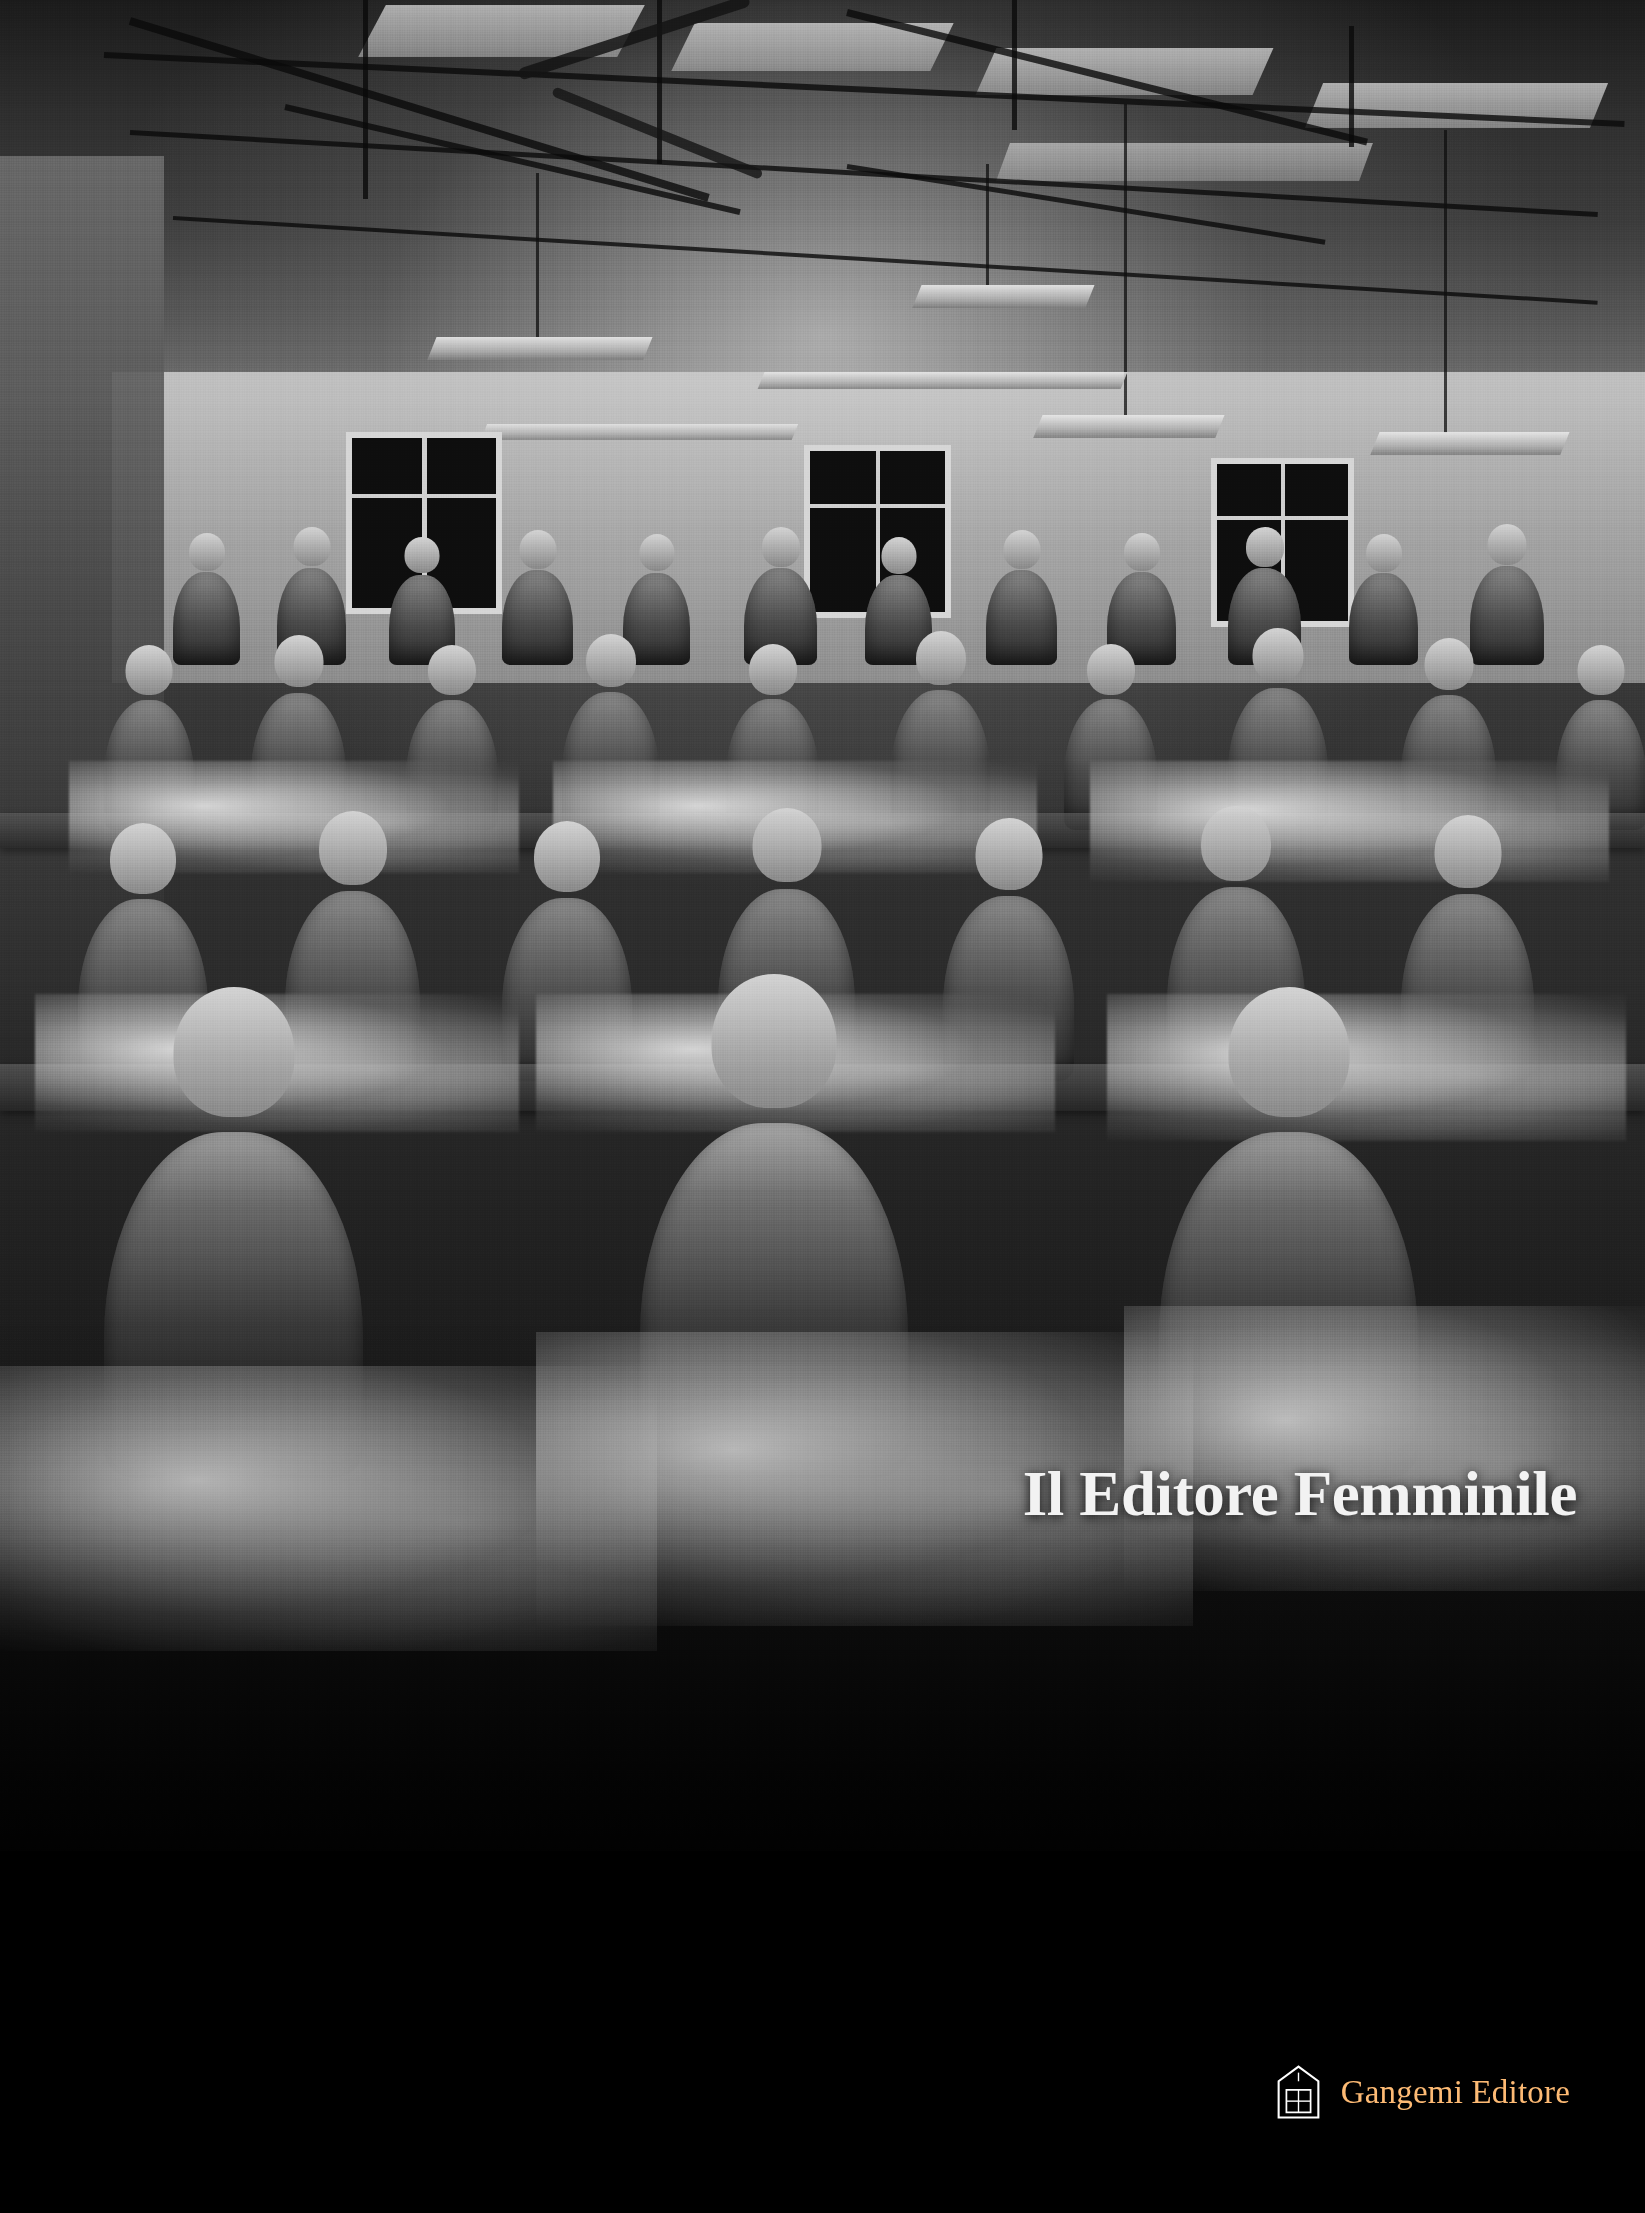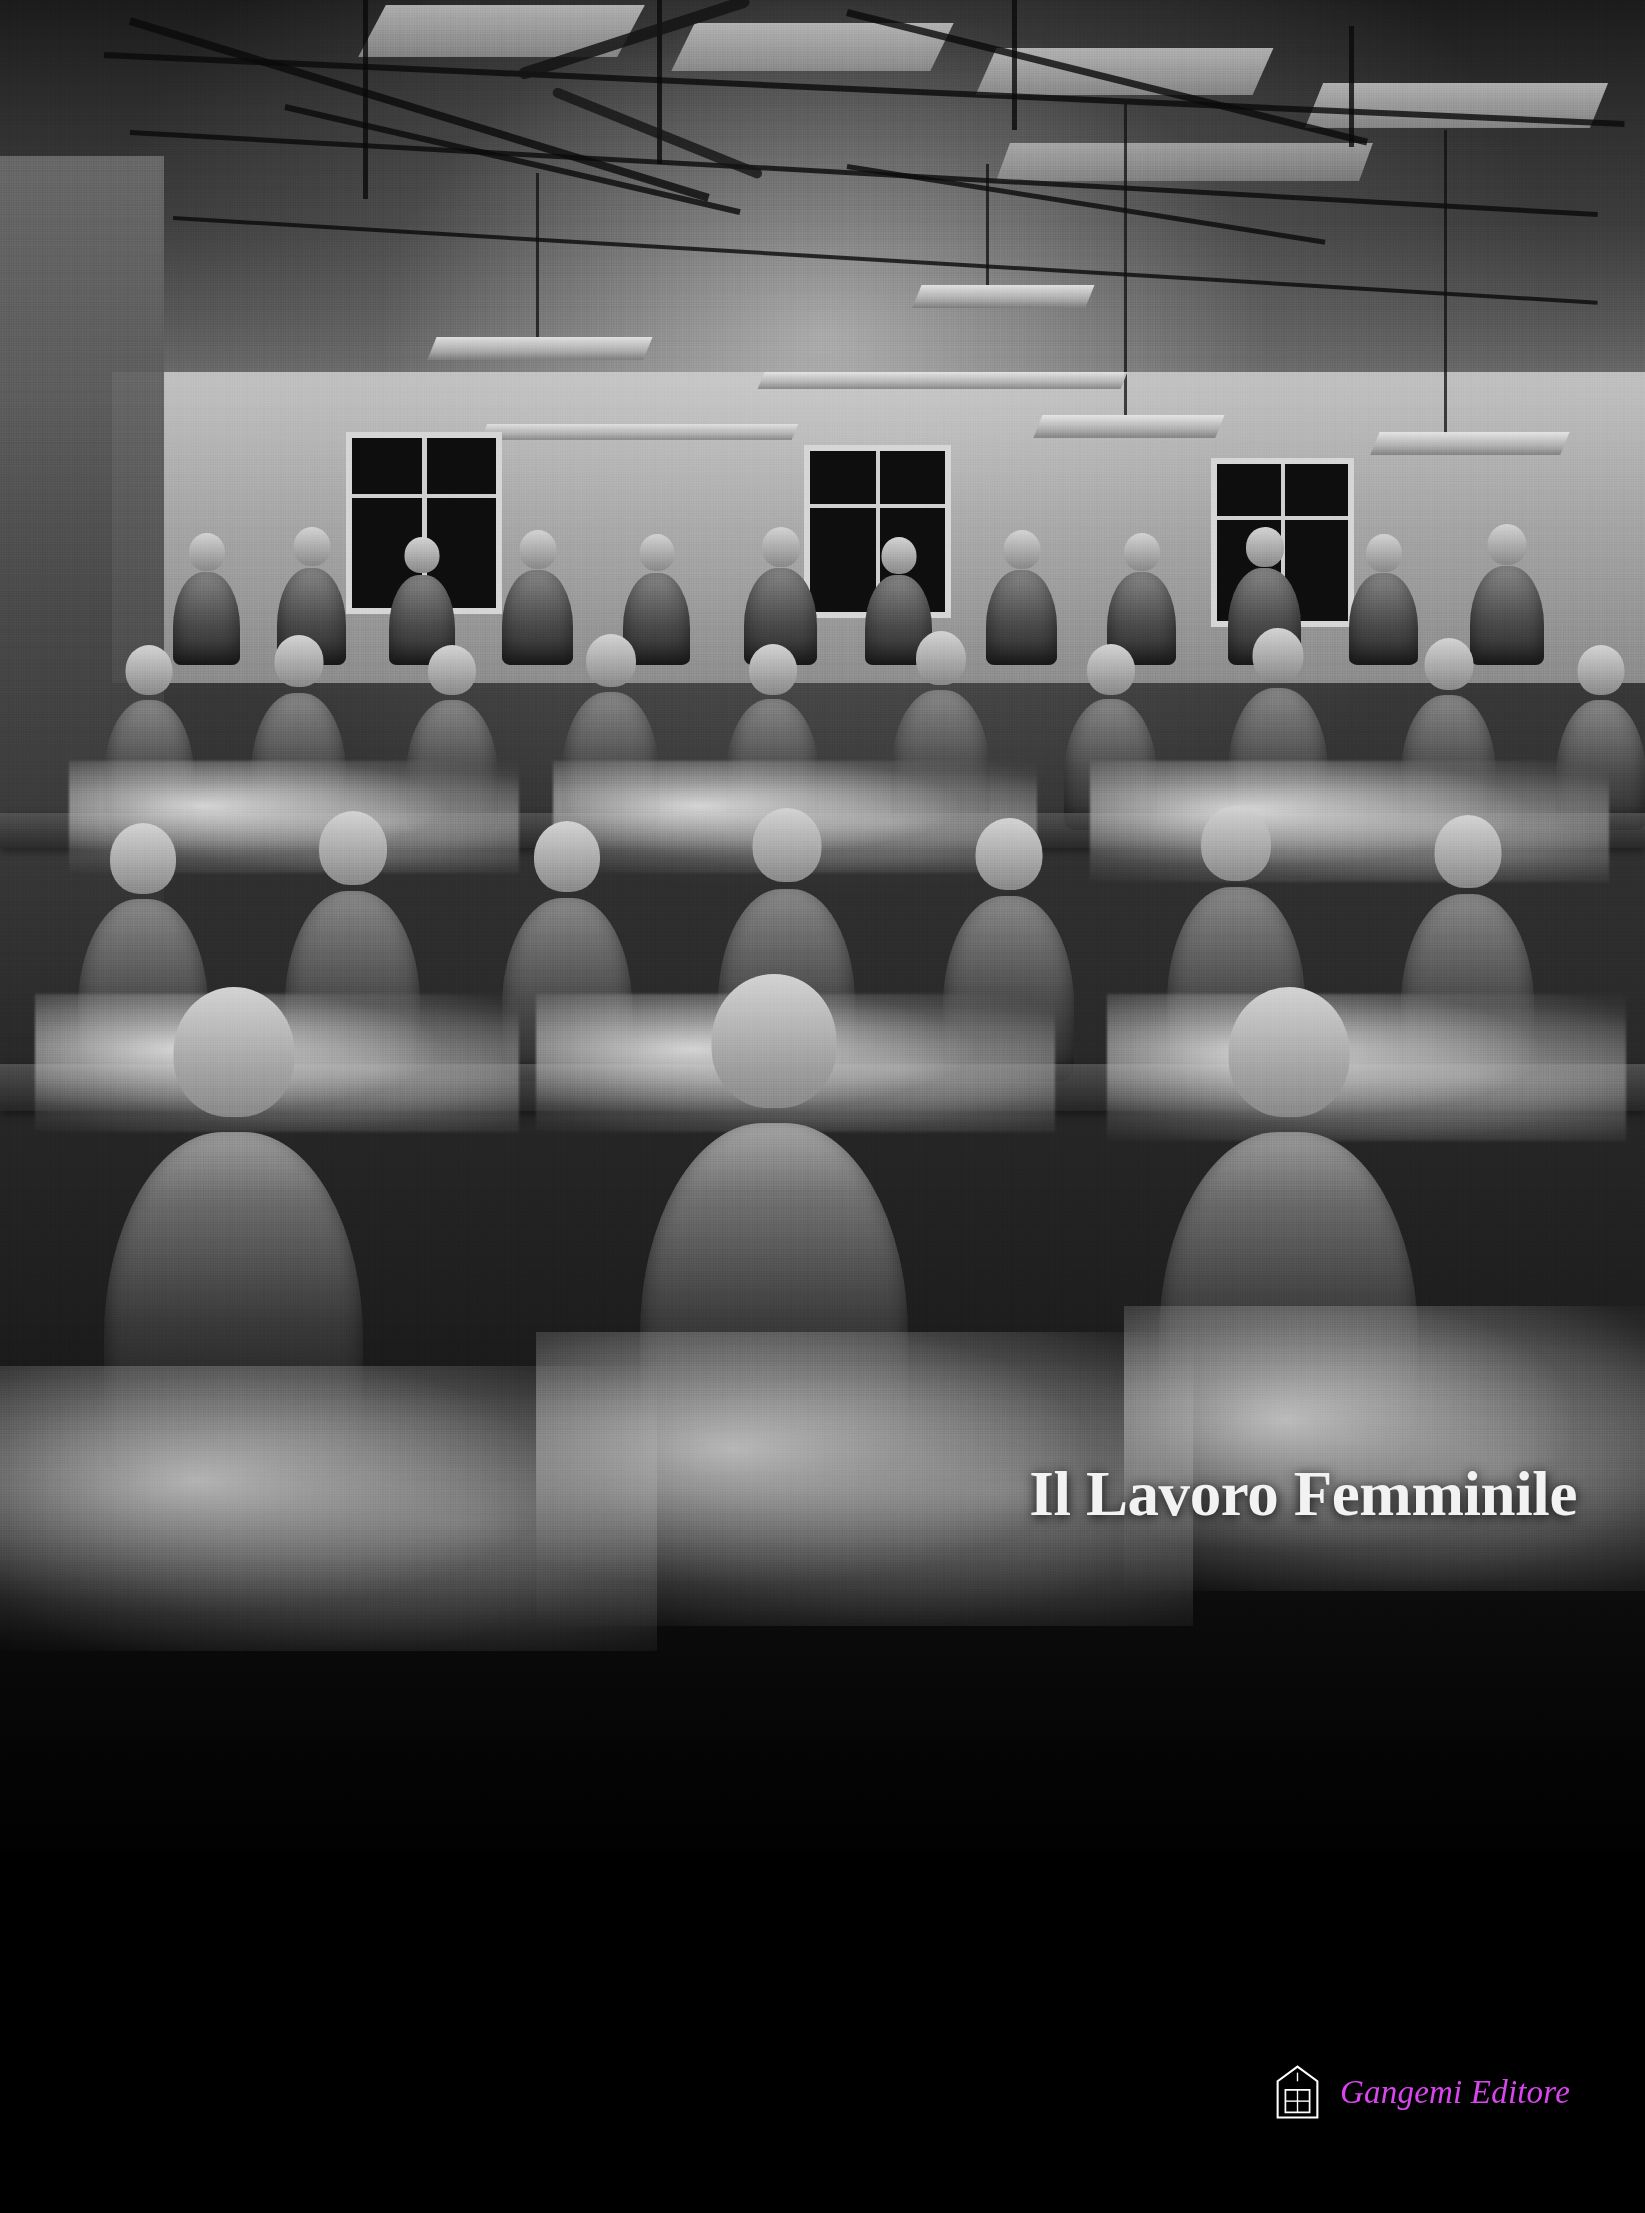--- a/index.html
+++ b/index.html
@@ -175,25 +175,24 @@
     align-items: center;
     gap: 19px;
   }
   .publisher .mark {
     width: 47px;
     height: 57px;
     position: relative;
   }
   .publisher .mark svg { display: block; }
   .publisher .pname {
-    color: #d946ef;
+    color: #fdba74;
     font-size: 33px;
     letter-spacing: 0.2px;
     white-space: nowrap;
-    font-style: italic;
   }
 </style>
 </head>
 <body>
 
 <div class="cover">
 
   <div class="photo">
 
     <div class="wall" style="left:112px; top:372px; width:1539px; height:311px; opacity:.85;"></div>
@@ -358,21 +357,21 @@
     <div class="leaves" style="left:1124px; top:1306px; width:536px; height:285px; filter:blur(0.7px);"></div>
 
     <div class="grain"></div>
   </div>
 
   <div class="bottom-fade"></div>
   <div class="black-base"></div>
 
   <div class="title-block">
     <h2 class="supertitle">
-      <span class="l1">Il Lavoro Femminile</span>
+      <span class="l1">Il Editore Femminile</span>
     </h2>
   </div>
 
   <div class="publisher">
     <span class="mark">
       <svg width="47" height="57" viewBox="0 0 54 66" aria-hidden="true">
         <path d="M27 3 L50 20 L50 62 L4 62 L4 20 Z" fill="none" stroke="#ffffff" stroke-width="2.4"></path>
         <path d="M13 30 L13 56 L41 56 L41 30 Z" fill="none" stroke="#ffffff" stroke-width="2"></path>
         <path d="M27 30 L27 56" stroke="#ffffff" stroke-width="1.6"></path>
         <path d="M13 43 L41 43" stroke="#ffffff" stroke-width="1.6"></path>

